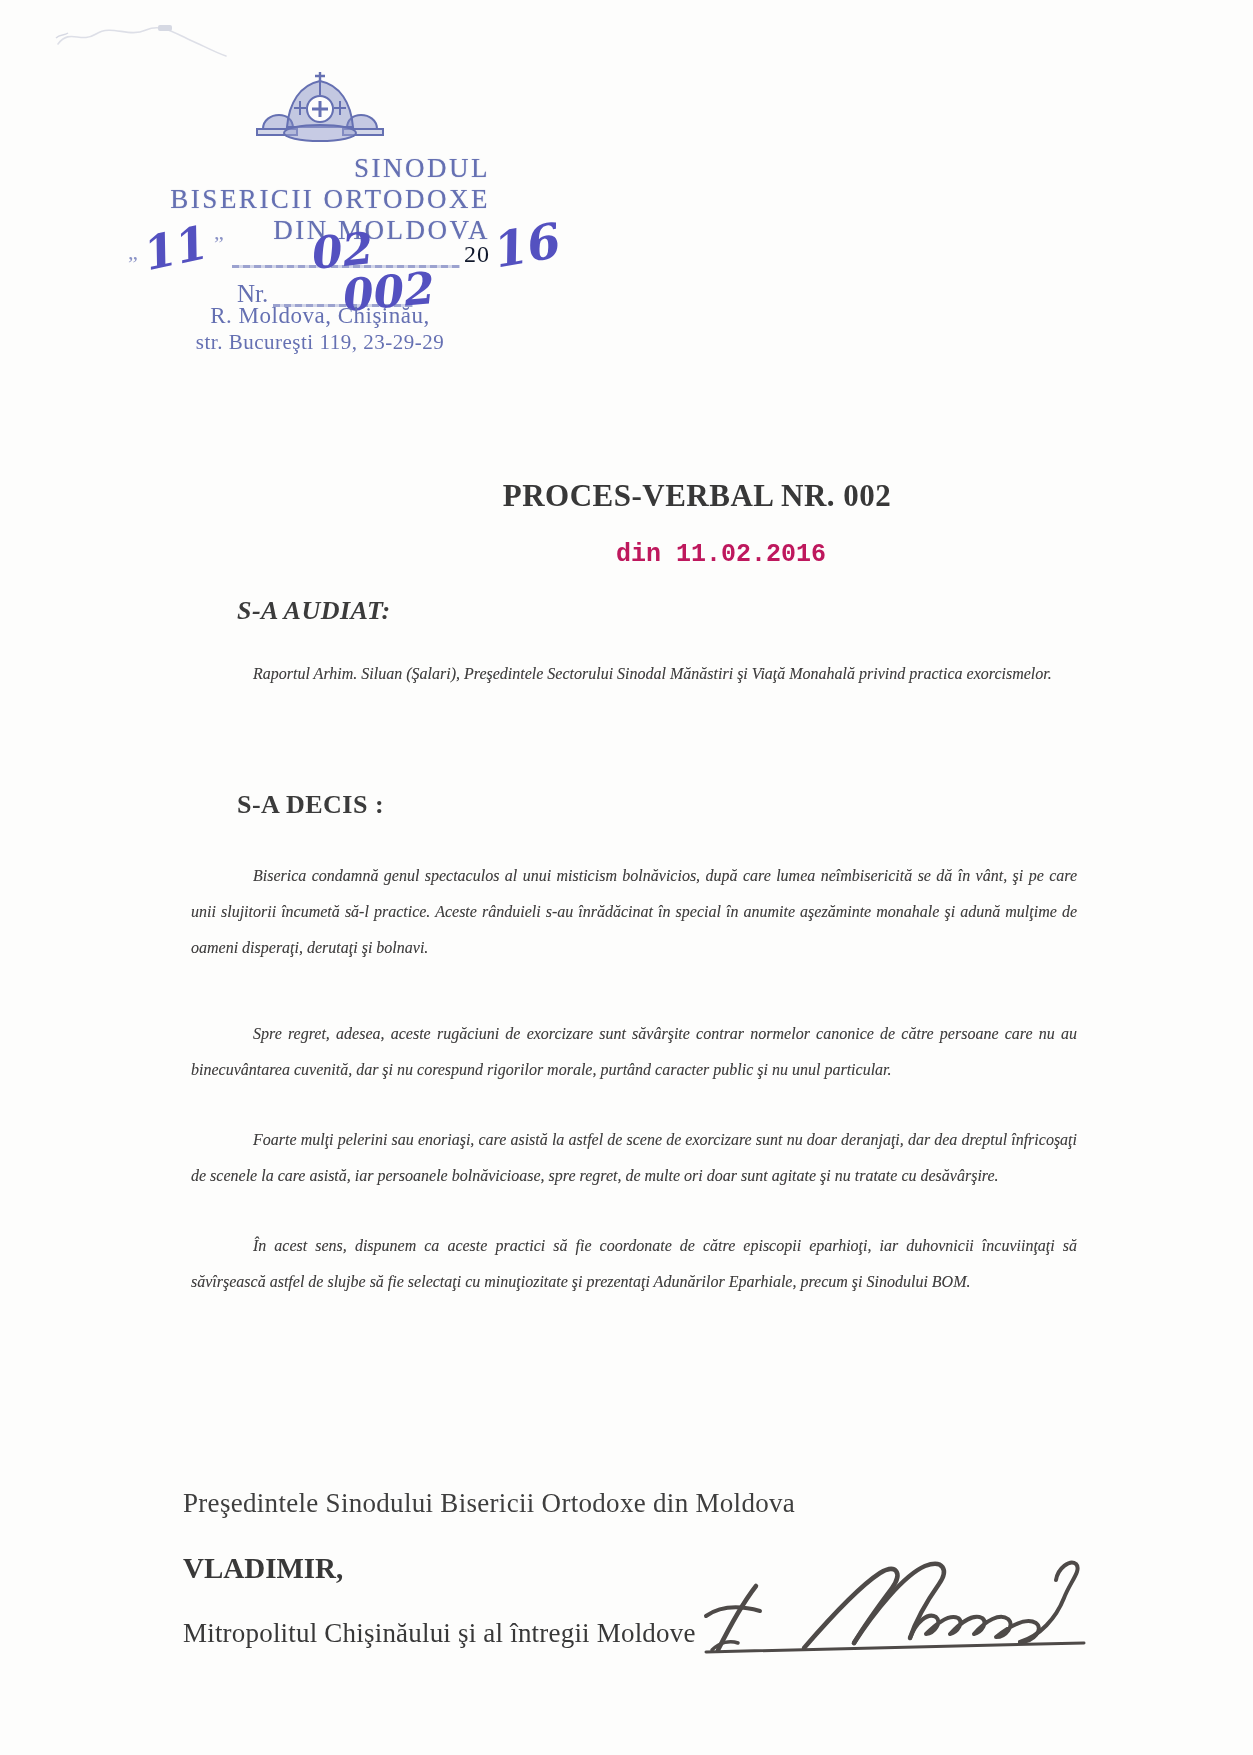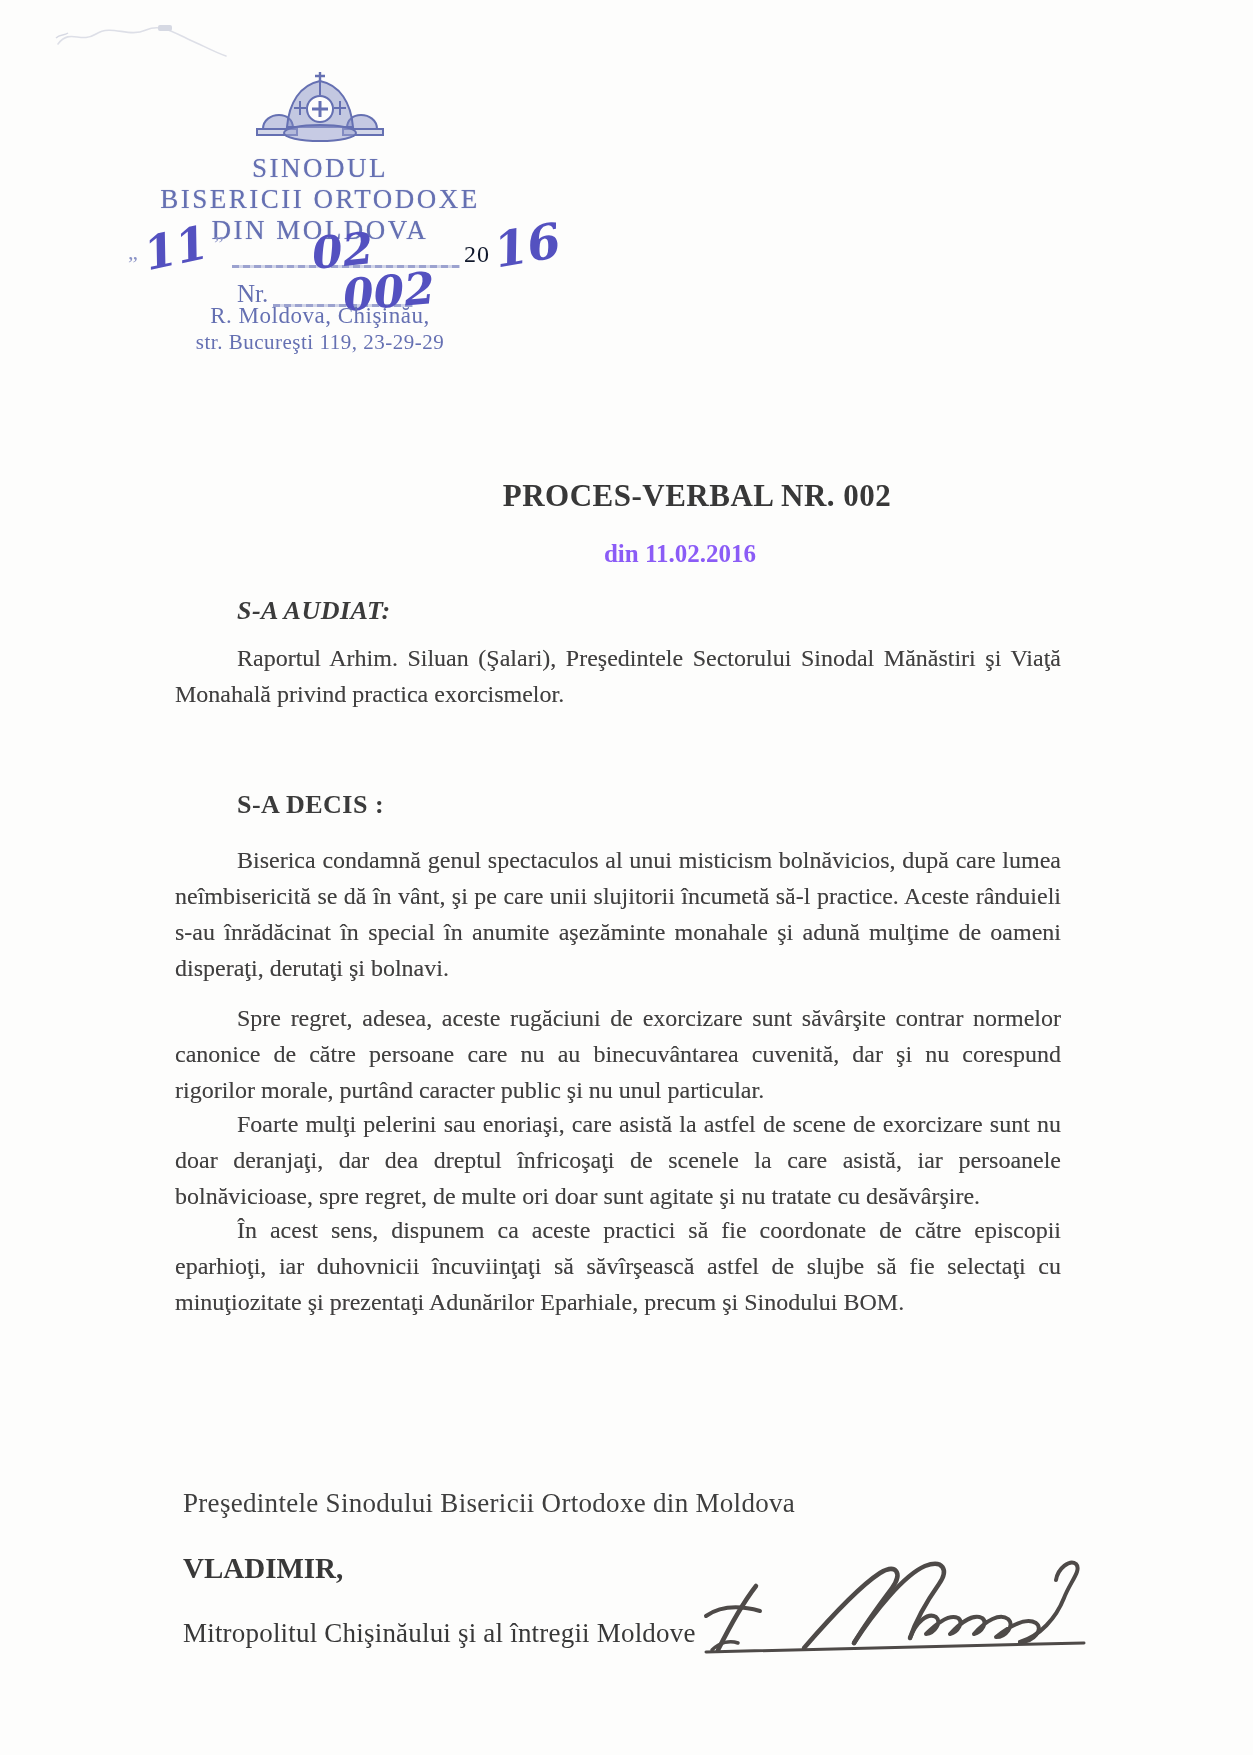--- a/index.html
+++ b/index.html
@@ -40,51 +40,52 @@
   .u-line{
     position:absolute;height:3px;opacity:.75;
     background:repeating-linear-gradient(90deg,#7b84c0 0 7px, #c3c8e2 7px 11px);
   }
   
   .doc-title{
     position:absolute;left:688px;top:478px;transform:translateX(-50%);
     white-space:nowrap;font-size:31px;font-weight:700;letter-spacing:.5px;color:#383838;margin-left:9px;
   }
   .doc-sub{
-    position:absolute;left:680px;top:540px;transform:translateX(-50%);
-    white-space:nowrap;font-size:25px;font-weight:700;color:#8b5cf6;
+    position:absolute;left:721px;top:540px;transform:translateX(-50%);
+    white-space:nowrap;font-size:25px;font-weight:700;color:#be185d;font-family:Liberation Mono, monospace;
   }
   .sec-head{
     position:absolute;left:237px;font-size:26px;font-weight:700;color:#3b3b3b;letter-spacing:.5px;
   }
   .para{
     position:absolute;left:175px;width:886px;
-    font-size:24px;line-height:36px;color:#403f3f;
-    text-align:justify;text-indent:62px;margin:0;
+    font-size:16px;line-height:36px;color:#403f3f;
+    text-align:justify;text-indent:62px;margin:16px;
     text-shadow:0 0 .5px rgba(64,63,63,.4);
+    font-style:italic;
   }
   
   .sig-role{position:absolute;left:183px;top:1488px;font-size:27px;color:#3e3e3e;letter-spacing:.3px;}
   .sig-name{position:absolute;left:183px;top:1552px;font-size:29px;font-weight:700;color:#383838;}
   .sig-title{position:absolute;left:183px;top:1618px;font-size:27px;font-weight:400;color:#383838;letter-spacing:.2px;}
   .sig-svg{position:absolute;left:692px;top:1558px;}
   .smudge{position:absolute;left:50px;top:14px;opacity:.55;}
 </style>
 </head>
 <body>
 
 <div class="page">
 
   <svg class="smudge" width="190" height="45" viewBox="0 0 190 45">
     <path d="M8,30 C20,14 30,30 46,20 C62,10 78,24 96,16 C112,9 126,20 140,26 C152,31 164,38 176,42" fill="none" stroke="#c4c7d6" stroke-width="1.6" stroke-linecap="round"></path>
     <rect x="108" y="11" width="14" height="6" rx="2" fill="#b8bccf"></rect>
     <path d="M6,24 C10,20 14,22 18,19" fill="none" stroke="#b8bccf" stroke-width="1.4"></path>
   </svg>
 
-  <div class="letterhead" style="color:#6570b2;">
+  <div class="letterhead" style="color:#6570b2;text-align:right;">
     <svg class="crown" width="150" height="72" viewBox="0 0 150 72">
       <g stroke="#6570b2" fill="none" stroke-width="2">
 
         <path d="M18,58 C18,49 26,44 34,44 C42,44 48,49 48,57" fill="#8d96c9" fill-opacity=".5"></path>
         <path d="M12,58 L52,58 L52,64 L12,64 Z" fill="#aab1d6" fill-opacity=".5"></path>
         <path d="M102,57 C102,49 108,44 116,44 C124,44 132,49 132,58" fill="#8d96c9" fill-opacity=".5"></path>
         <path d="M98,58 L138,58 L138,64 L98,64 Z" fill="#aab1d6" fill-opacity=".5"></path>
 
         <path d="M75,10 C55,14 44,32 42,56 L108,56 C106,32 95,14 75,10 Z" fill="#7d87c2" fill-opacity=".45"></path>
 

